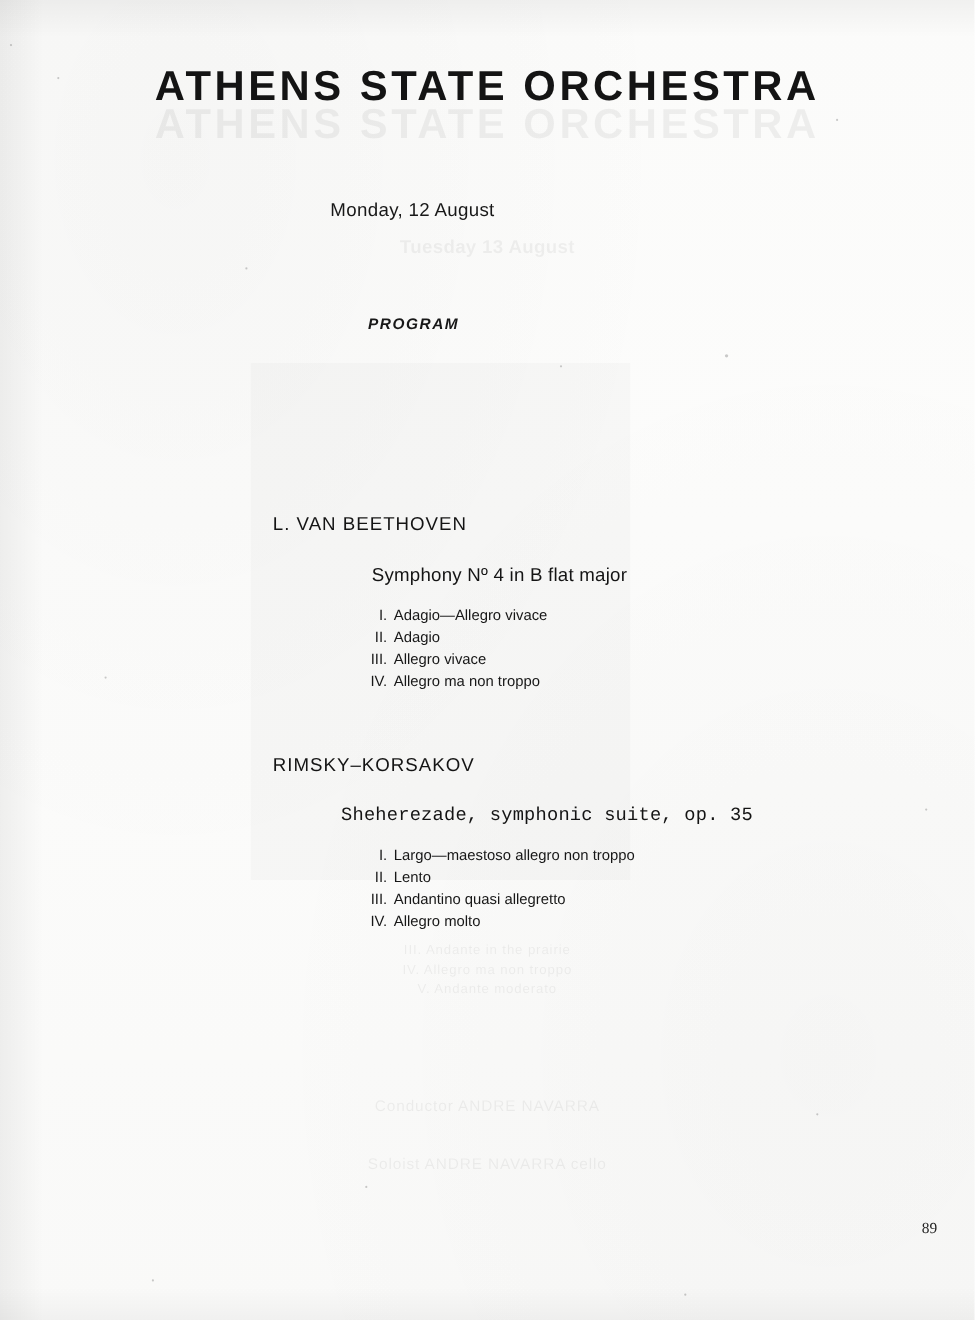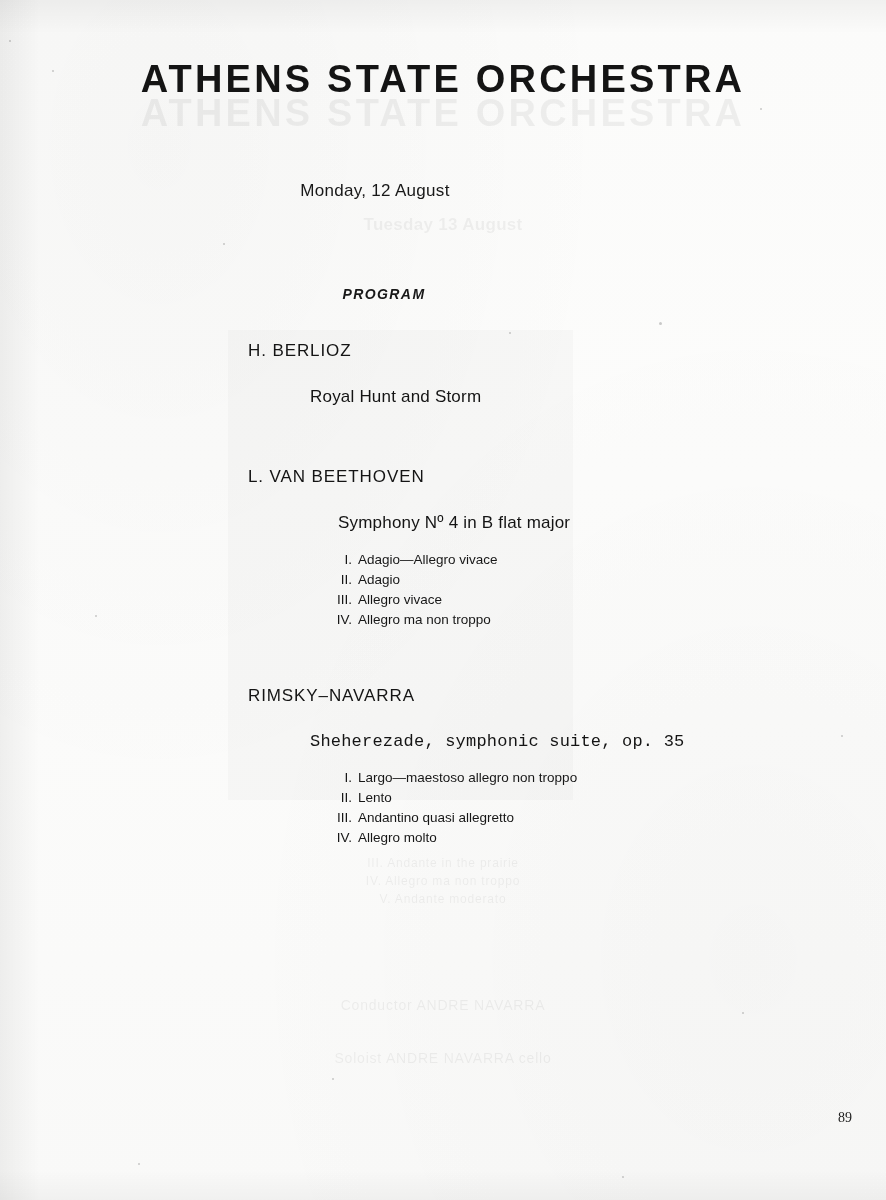--- a/index.html
+++ b/index.html
@@ -115,21 +115,21 @@
     text-align: center;
     font-size: 17px;
     font-weight: bold;
     letter-spacing: 0.3px;
     color: rgba(0,0,0,0.05);
     pointer-events: none;
   }
 
   .program-heading {
     position: absolute;
-    left: 8px;
+    left: 0;
     top: 286px;
     width: 752px;
     text-align: center;
     font-size: 14px;
     font-weight: bold;
     font-style: italic;
     letter-spacing: 1.4px;
     color: #181818;
   }
 
@@ -224,24 +224,20 @@
   <div class="content">
 
     <div class="title">ATHENS STATE ORCHESTRA</div>
     <div class="title-ghost">ATHENS STATE ORCHESTRA</div>
 
     <div class="date">Monday, 12 August</div>
     <div class="date-ghost">Tuesday  13 August</div>
 
     <div class="program-heading">PROGRAM</div>
 
-    <div class="work-block" style="left:248px; top:341px;">
-      <div class="composer">H. BERLIOZ</div>
-      <div class="piece" style="margin-left:62px; margin-top:26px;">Royal Hunt and Storm</div>
-    </div>
 
     <div class="work-block" style="left:248px; top:467px;">
       <div class="composer">L. VAN BEETHOVEN</div>
       <div class="piece" style="margin-left:90px; margin-top:26px;">Symphony Nº 4 in B flat major</div>
       <div class="movements" style="margin-left:80px; margin-top:17px;">
         <div class="mv-row">
           <span class="mv-num">I.</span>
           <span class="mv-text">Adagio—Allegro vivace</span>
         </div>
         <div class="mv-row">
@@ -253,21 +249,21 @@
           <span class="mv-text">Allegro vivace</span>
         </div>
         <div class="mv-row">
           <span class="mv-num">IV.</span>
           <span class="mv-text">Allegro ma non troppo</span>
         </div>
       </div>
     </div>
 
     <div class="work-block" style="left:248px; top:686px;">
-      <div class="composer">RIMSKY–NAVARRA</div>
+      <div class="composer">RIMSKY–KORSAKOV</div>
       <div class="piece" style="margin-left:62px; margin-top:26px;font-family:Liberation Mono, monospace;">Sheherezade, symphonic suite, op. 35</div>
       <div class="movements" style="margin-left:80px; margin-top:17px;">
         <div class="mv-row">
           <span class="mv-num">I.</span>
           <span class="mv-text">Largo—maestoso allegro non troppo</span>
         </div>
         <div class="mv-row">
           <span class="mv-num">II.</span>
           <span class="mv-text">Lento</span>
         </div>

